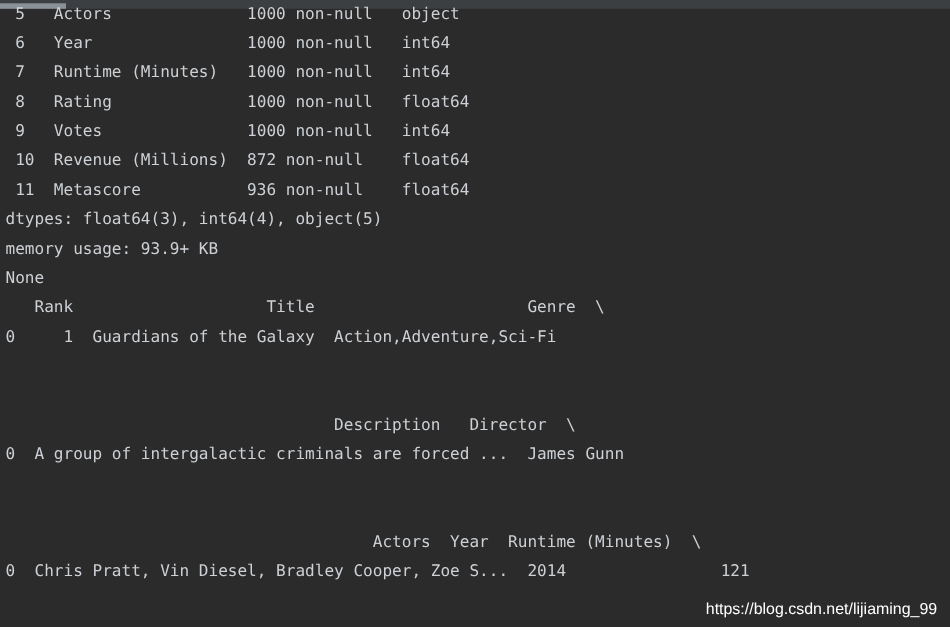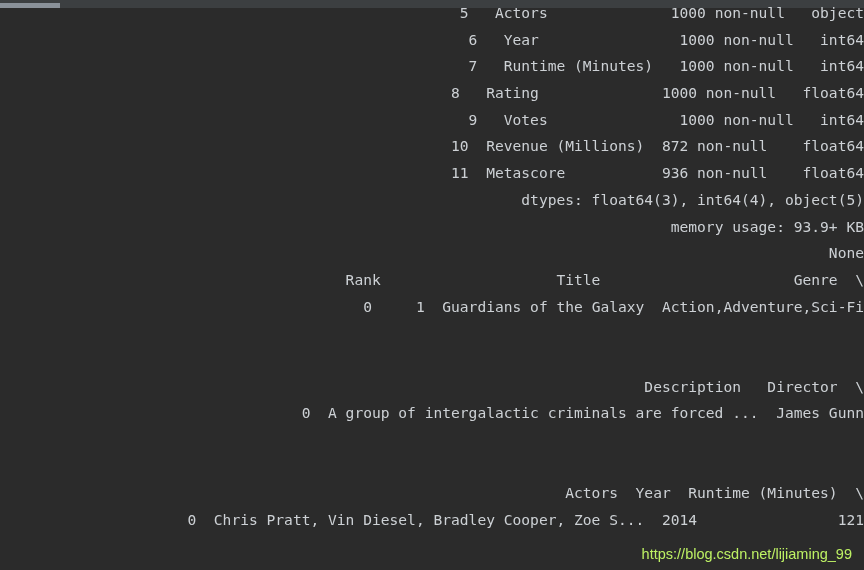--- a/index.html
+++ b/index.html
@@ -56,21 +56,20 @@
     line-height: 26.7px;
     white-space: pre;
     letter-spacing: 0px;
     -webkit-font-smoothing: antialiased;
   }
   .term .line {
     display: block;
     height: 26.7px;
     padding-left: 5px;
     box-sizing: border-box;
-    text-align: right;
   }
   .term .line.blank {
     color: transparent;
   }
 
   
   .watermark {
     position: absolute;
     right: 12px;
     bottom: 8px;
@@ -87,15 +86,15 @@
 <body>
 
 <div id="console-root" style="background: rgb(43, 43, 43);">
 
   <div class="scrollbar-track" style="background: rgb(60, 63, 65);">
     <div class="scrollbar-thumb" style="background: rgb(138, 145, 153); width: 60.48px; left: 0px;"></div>
   </div>
 
   <pre class="term" id="terminal-output" style="color: rgb(205, 209, 213);"><span class="line"> 5   Actors              1000 non-null   object</span><span class="line"> 6   Year                1000 non-null   int64</span><span class="line"> 7   Runtime (Minutes)   1000 non-null   int64</span><span class="line"> 8   Rating              1000 non-null   float64</span><span class="line"> 9   Votes               1000 non-null   int64</span><span class="line"> 10  Revenue (Millions)  872 non-null    float64</span><span class="line"> 11  Metascore           936 non-null    float64</span><span class="line">dtypes: float64(3), int64(4), object(5)</span><span class="line">memory usage: 93.9+ KB</span><span class="line">None</span><span class="line">   Rank                    Title                      Genre  \</span><span class="line">0     1  Guardians of the Galaxy  Action,Adventure,Sci-Fi</span><span class="line blank"> </span><span class="line blank"> </span><span class="line">                                  Description   Director  \</span><span class="line">0  A group of intergalactic criminals are forced ...  James Gunn</span><span class="line blank"> </span><span class="line blank"> </span><span class="line">                                      Actors  Year  Runtime (Minutes)  \</span><span class="line">0  Chris Pratt, Vin Diesel, Bradley Cooper, Zoe S...  2014                121</span><span class="line blank"> </span><span class="line blank"> </span></pre>
 
-  <div class="watermark" style="color: #bef264;">https://blog.csdn.net/lijiaming_99</div>
+  <div class="watermark" style="color: #ffffff;">https://blog.csdn.net/lijiaming_99</div>
 
 </div>
 
 </body></html>

